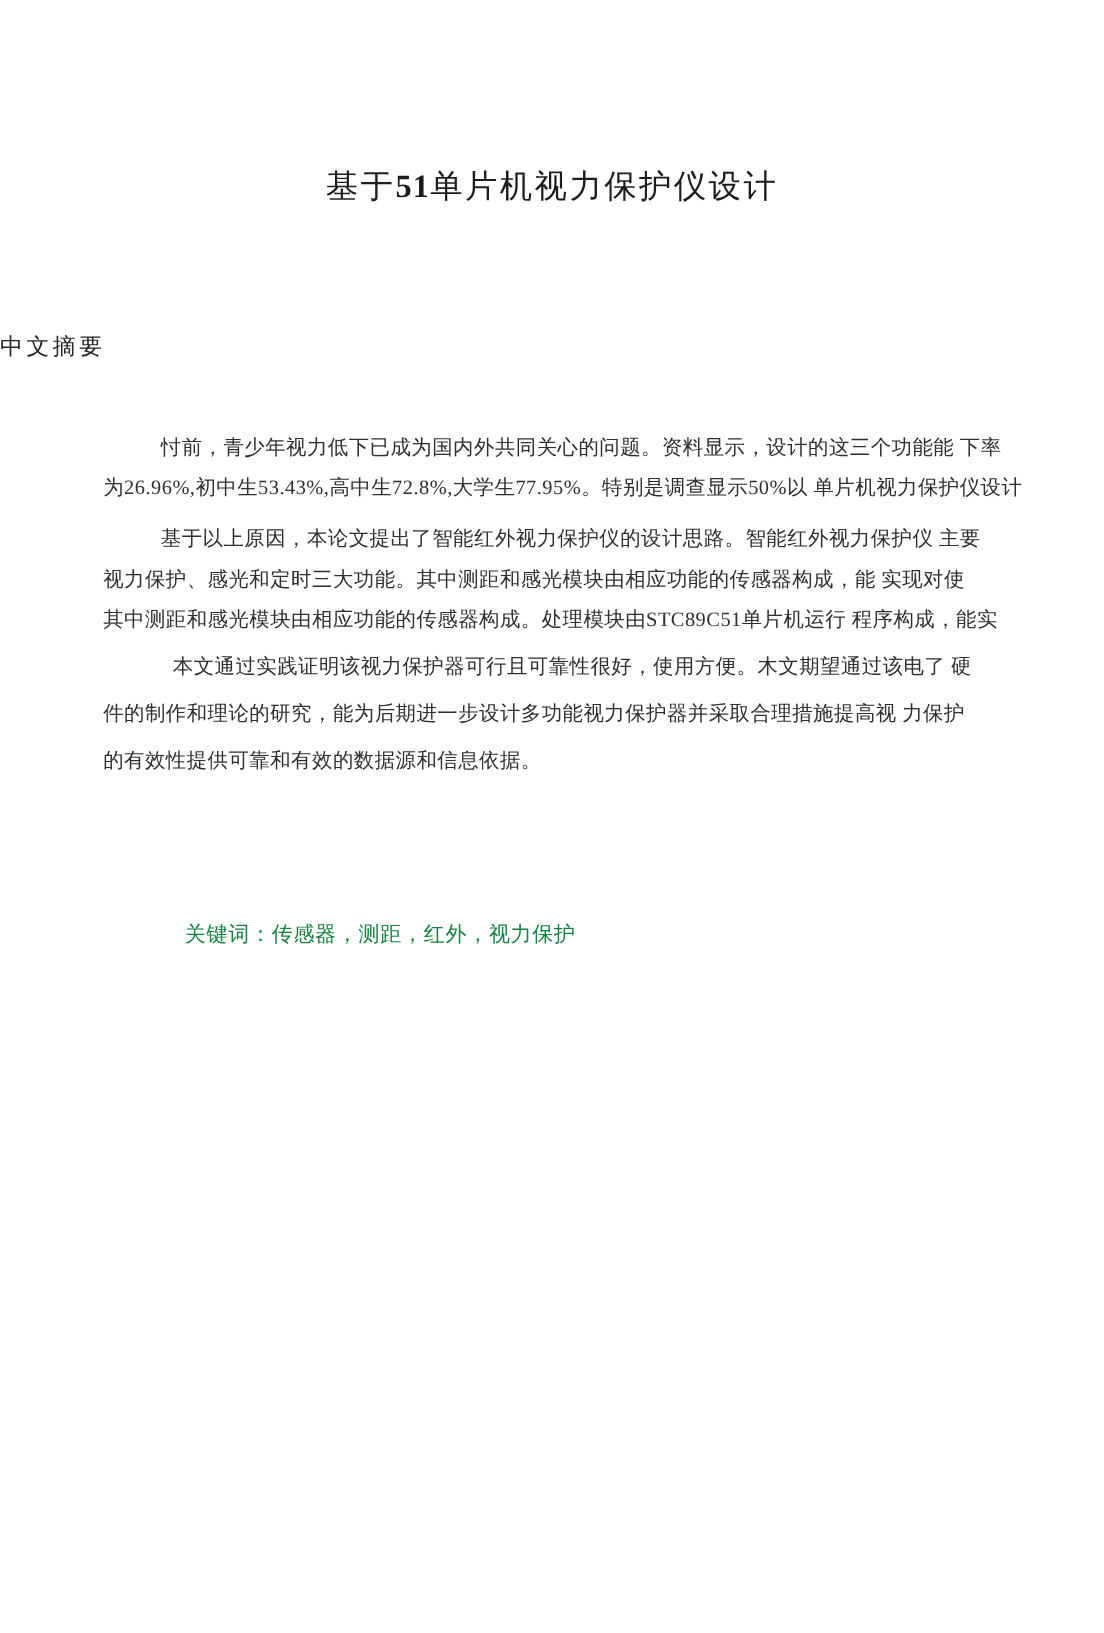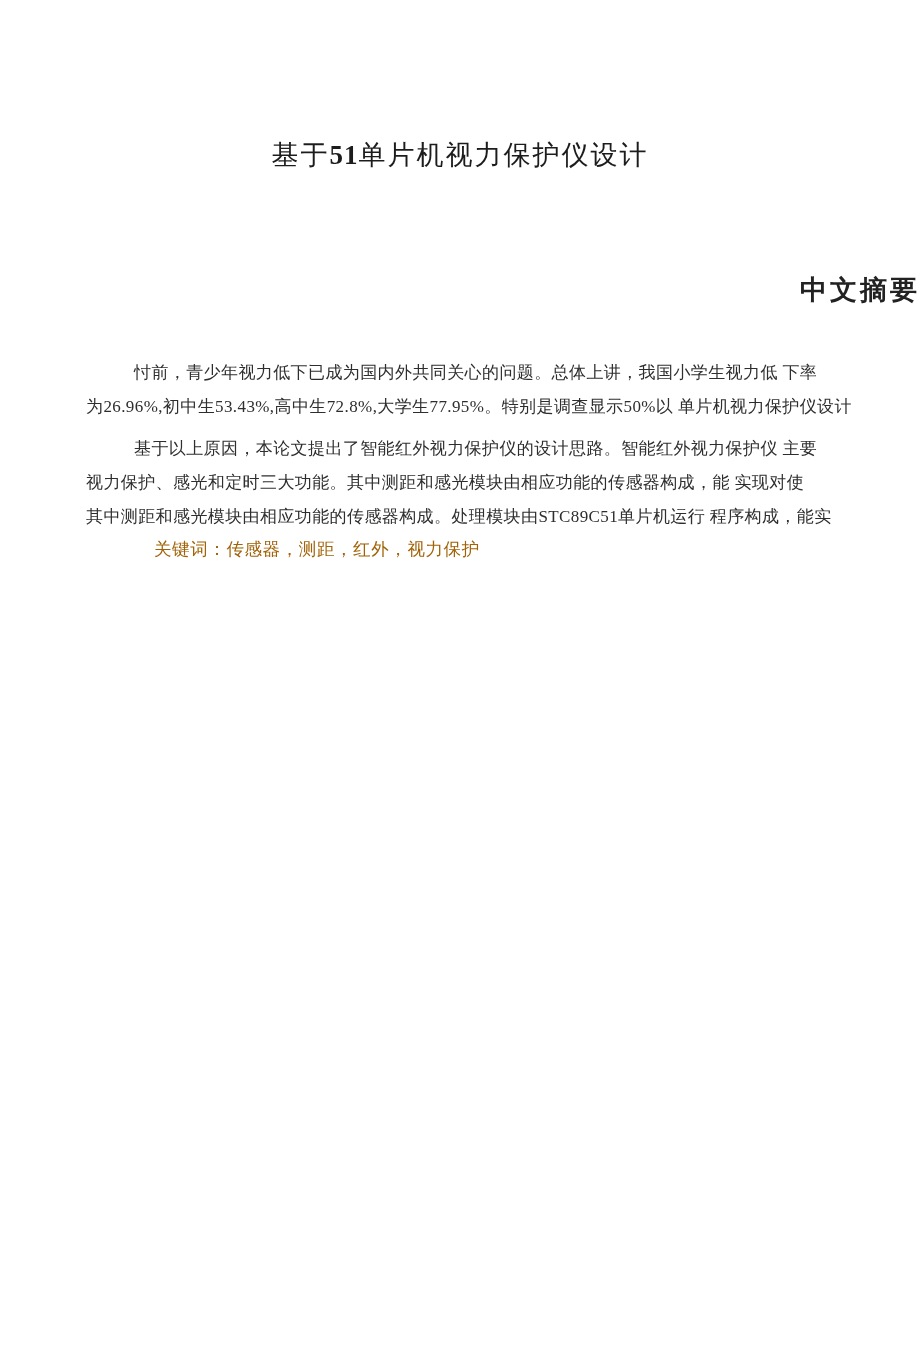--- a/index.html
+++ b/index.html
@@ -25,23 +25,23 @@
     letter-spacing: 2px;
     color: #1c1c1c;
     line-height: 38px;
   }
   h1.doc-title b {
     font-weight: bold;
     letter-spacing: 1px;
   }
   h2.abstract-heading {
     margin: 96px 0 0 0;
-    text-align: right;
-    font-size: 27px;
-    font-weight: bold;
+    text-align: left;
+    font-size: 19px;
+    font-weight: normal;
     letter-spacing: 3px;
     color: #222222;
     line-height: 40px;
   }
   .body-text {
     margin: 46px 86px 0 86px;
     font-size: 17px;
     letter-spacing: 0.4px;
     color: #2e2e2e;
   }
@@ -59,48 +59,54 @@
     text-indent: 58px;
   }
   .para + .para {
     margin-top: 8px;
     font-family: Liberation Serif, serif;
   }
   .para.wide {
     margin-top: 2px;
   }
   .keywords {
+    margin-top: 110px;
     padding-left: 68px;
     font-size: 17.5px;
     letter-spacing: 0.6px;
     line-height: 30px;
-    color: #a16207;
+    color: #15803d;
     white-space: nowrap;
   }
 </style>
 </head>
 <body>
 
 <div class="page">
 
   <h1 class="doc-title"><span>基于</span><b>51</b><span>单片机视力保护仪设计</span></h1>
 
   <h2 class="abstract-heading">中文摘要</h2>
 
   <div class="body-text">
 
     <div class="para indent1">
-        <div class="line">忖前，青少年视力低下已成为国内外共同关心的问题。总体上讲，我国小学生视力低 下率</div>
+        <div class="line">忖前，青少年视力低下已成为国内外共同关心的问题。资料显示，设计的这三个功能能 下率</div>
         <div class="line">为26.96%,初中生53.43%,高中生72.8%,大学生77.95%。特别是调查显示50%以 单片机视力保护仪设计</div>
       </div>
 
     <div class="para indent1">
         <div class="line">基于以上原因，本论文提出了智能红外视力保护仪的设计思路。智能红外视力保护仪 主要</div>
         <div class="line">视力保护、感光和定时三大功能。其中测距和感光模块由相应功能的传感器构成，能 实现对使</div>
         <div class="line">其中测距和感光模块由相应功能的传感器构成。处理模块由STC89C51单片机运行 程序构成，能实</div>
       </div>
 
+    <div class="para indent2 wide">
+        <div class="line">本文通过实践证明该视力保护器可行且可靠性很好，使用方便。木文期望通过该电了 硬</div>
+        <div class="line">件的制作和理论的研究，能为后期进一步设计多功能视力保护器并采取合理措施提高视 力保护</div>
+        <div class="line">的有效性提供可靠和有效的数据源和信息依据。</div>
+      </div>
 
     <div class="keywords">关键词：传感器，测距，红外，视力保护</div>
 
   </div>
 
 </div>
 
 </body></html>

